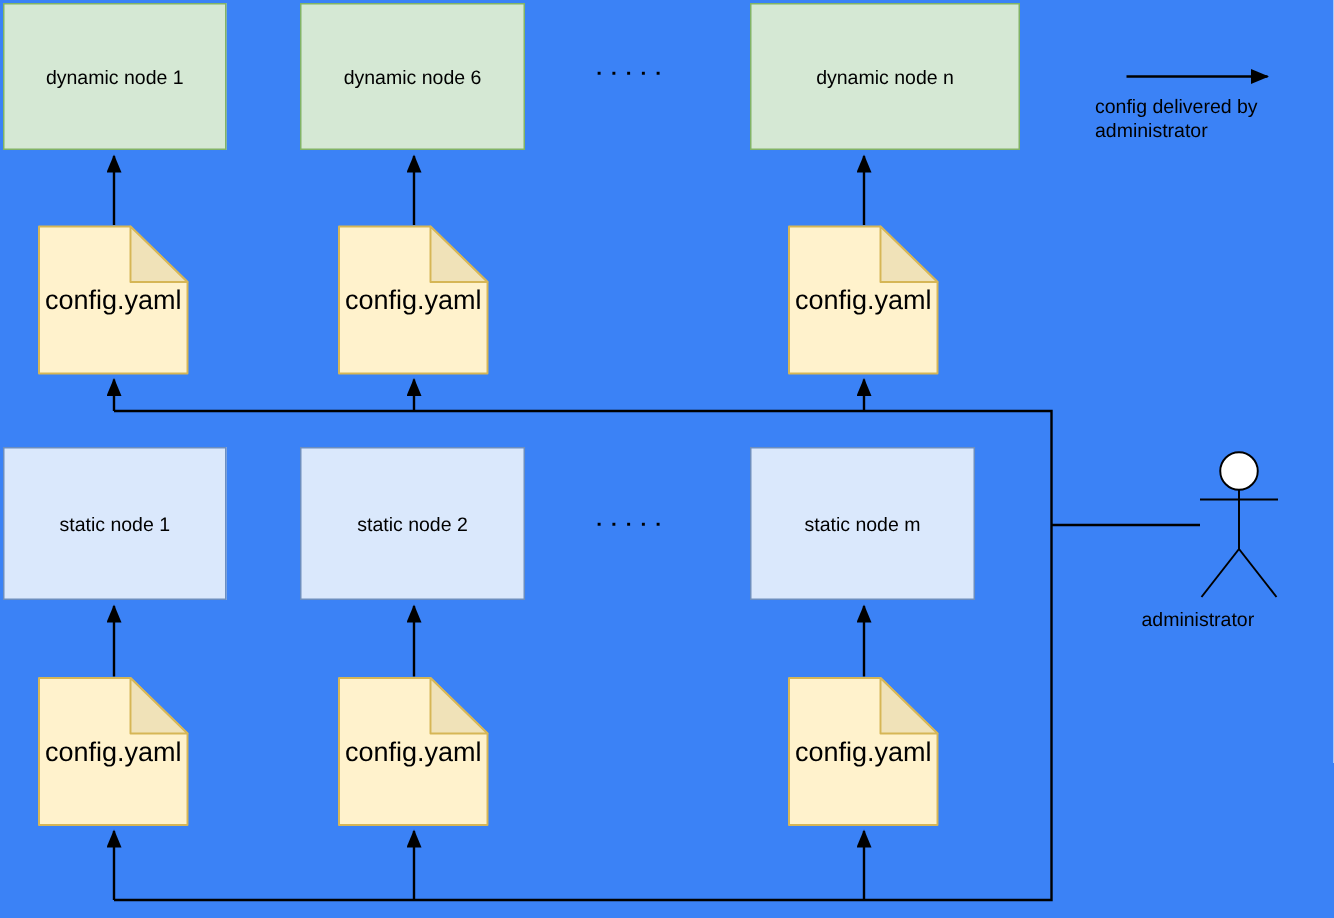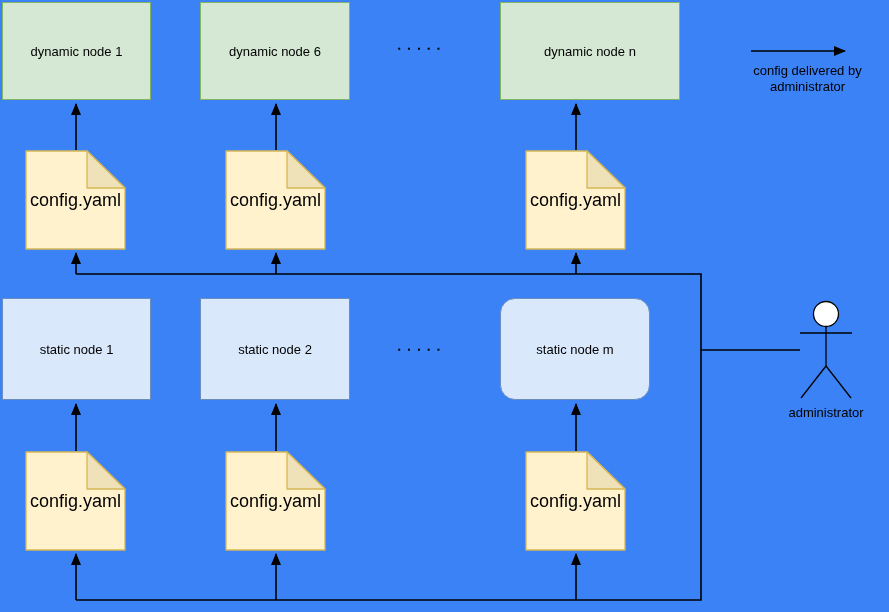--- a/index.html
+++ b/index.html
@@ -24,21 +24,21 @@
   
   .connector{stroke:var(--line-color,#000);stroke-width:1.6;fill:none;}
   .actor-line{stroke:var(--line-color,#000);stroke-width:1.3;fill:none;}
   .actor-head{stroke:var(--line-color,#000);stroke-width:1.3;fill:#fff;}
   .arrowhead-fill{fill:var(--line-color,#000);}
 
   
   .dots{position:absolute;font-size:8px;letter-spacing:7px;line-height:8px;white-space:nowrap;}
 
   
-  .free-label{position:absolute;font-size:13px;line-height:16px;text-align:center;}
+  .free-label{position:absolute;font-size:13px;line-height:16px;text-align:left;}
 </style>
 </head>
 <body>
 
 <div class="canvas">
 
   <svg class="layer" viewBox="0 0 889 612">
     <defs>
       <marker id="arrow" markerUnits="userSpaceOnUse" markerWidth="13" markerHeight="10" refX="11" refY="5" orient="auto">
         <path class="arrowhead-fill" d="M0,0 L12,5 L0,10 Z"></path>
@@ -109,21 +109,21 @@
     </svg>
     <span class="label">config.yaml</span>
   </div>
 
   <div class="node static" style="left:2px;top:298px;width:149px;height:102px;text-align:right;">
     <span>static node 1</span>
   </div>
   <div class="node static" style="left:200px;top:298px;width:150px;height:102px;">
     <span>static node 2</span>
   </div>
-  <div class="node static" style="left:500px;top:298px;width:150px;height:102px;border-radius:15px;">
+  <div class="node static" style="left:500px;top:298px;width:150px;height:102px;">
     <span>static node m</span>
   </div>
 
   <div class="dots" style="left:398px;top:346px;">▪▪▪▪▪</div>
 
   <div class="note" style="left:25px;top:451px;">
     <svg width="101" height="100" viewBox="0 0 101 100">
       <path class="note-body" d="M1,1 L62,1 L100,38 L100,99 L1,99 Z"></path>
       <path class="note-fold" d="M62,1 L62,38 L100,38 Z"></path>
     </svg>

